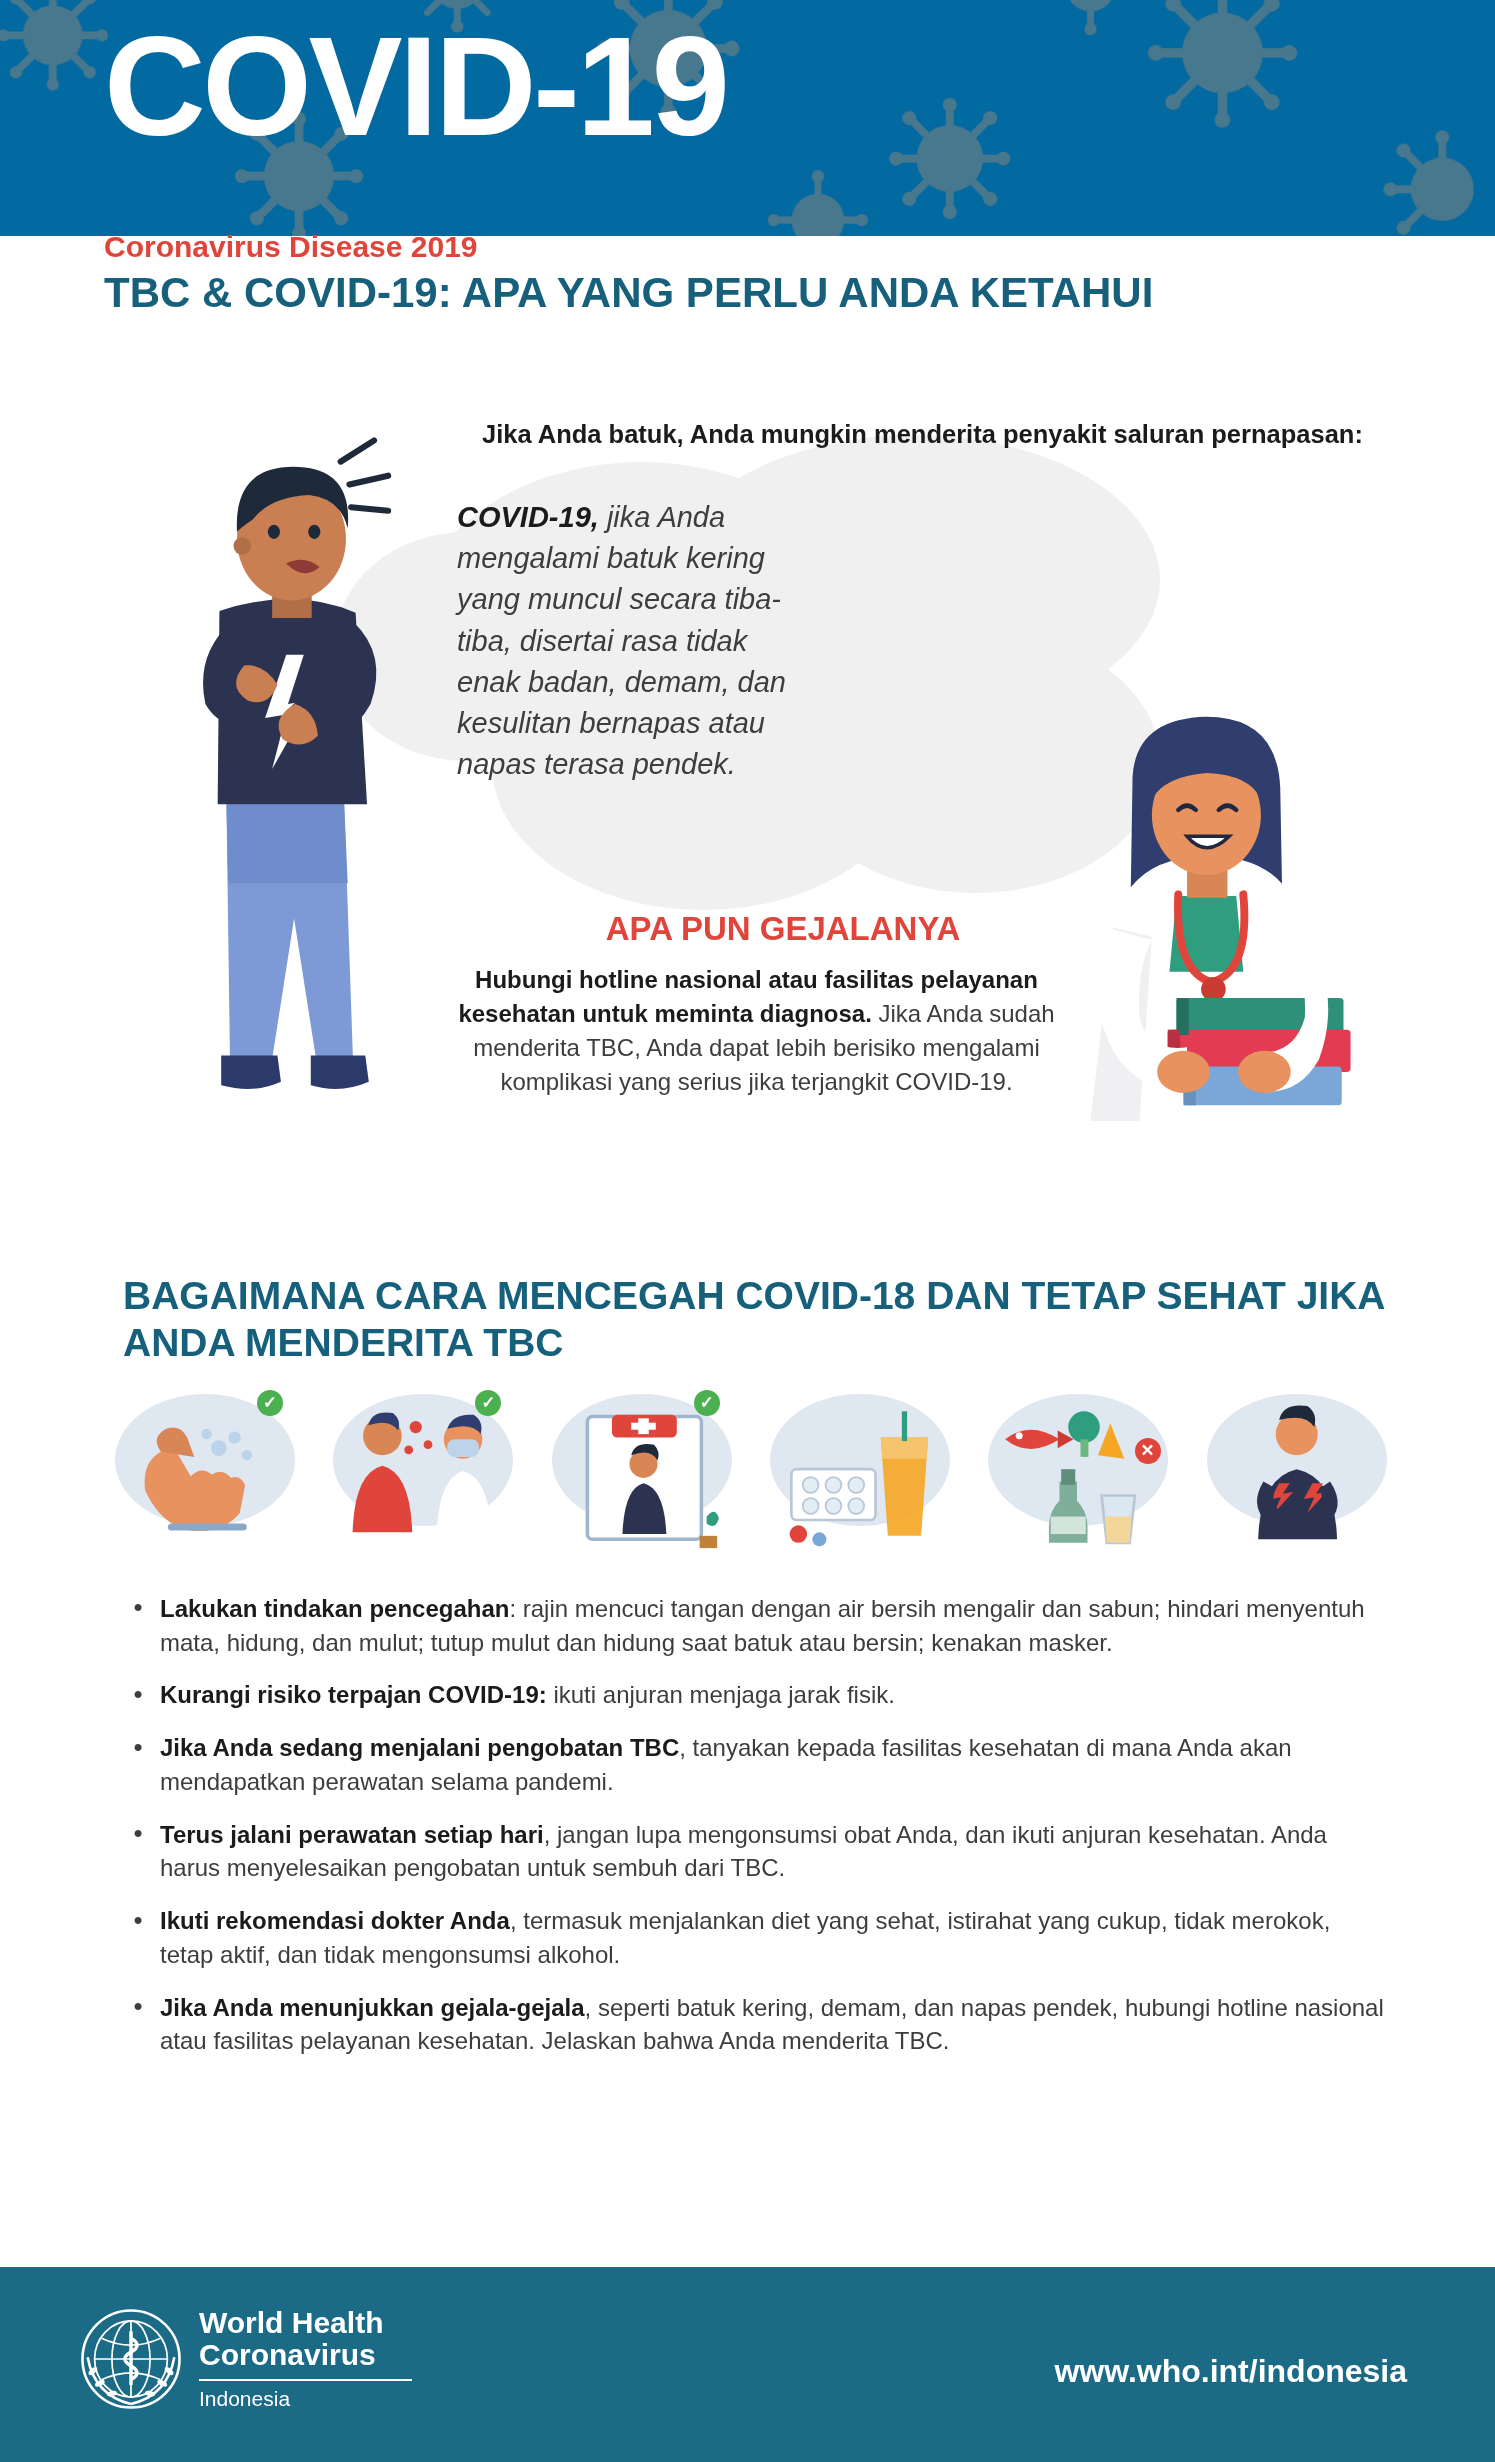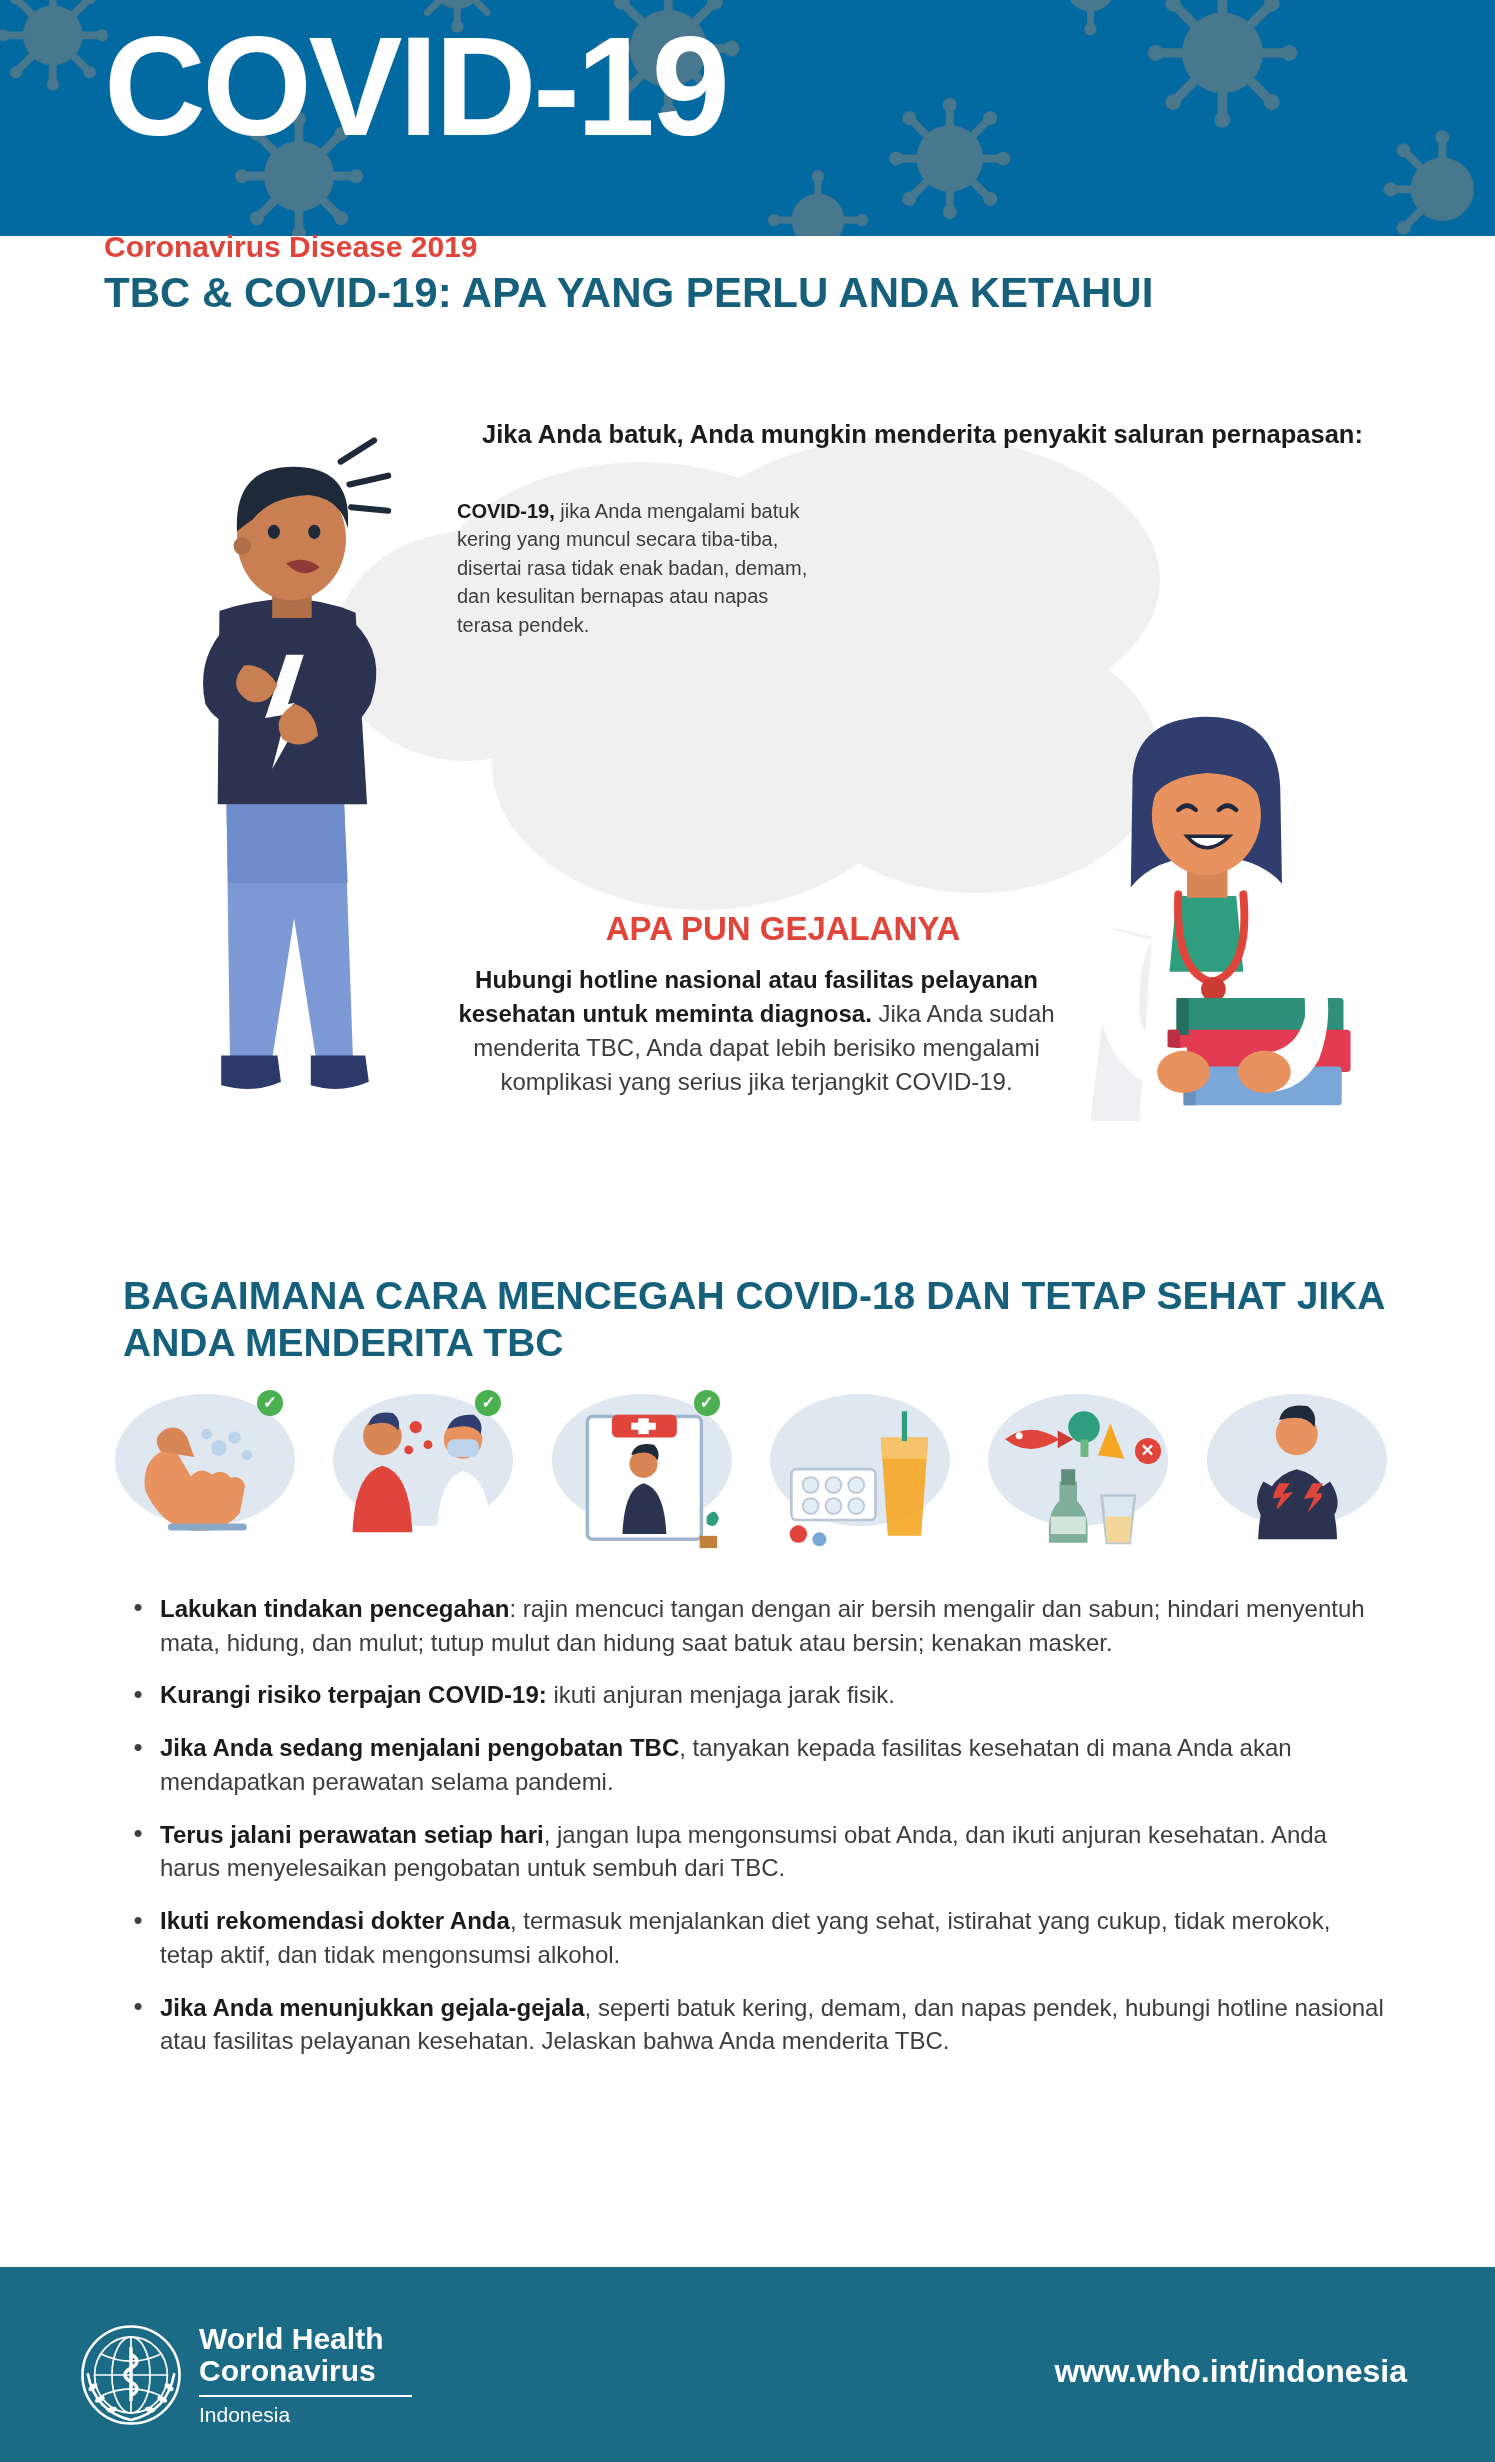--- a/index.html
+++ b/index.html
@@ -82,24 +82,25 @@
     font-weight: bold;
     color: #1b1b1b;
     line-height: 1.32;
     z-index: 3;
   }
   .col-left {
     position: absolute;
     left: 457px;
     top: 97px;
     width: 352px;
-    font-size: 20px;
+    font-size: 29px;
     color: #3d3d3d;
     line-height: 1.42;
     z-index: 3;
+    font-style: italic;
   }
   .col-right {
     position: absolute;
     left: 906px;
     top: 97px;
     width: 352px;
     font-size: 24px;
     color: #3d3d3d;
     line-height: 1.42;
     z-index: 3;
@@ -218,21 +219,20 @@
     width: 1495px;
     height: 195px;
     background: #1b6b86;
   }
   .who-logo-wrap {
     position: absolute;
     left: 79px;
     top: 40px;
     display: flex;
     align-items: flex-start;
-    margin-top: 16px;
   }
   .who-emblem { width: 104px; height: 104px; }
   .who-text {
     margin-left: 16px;
     color: #ffffff;
   }
   .who-text .l1 {
     font-size: 30px;
     font-weight: bold;
     line-height: 1.08;

